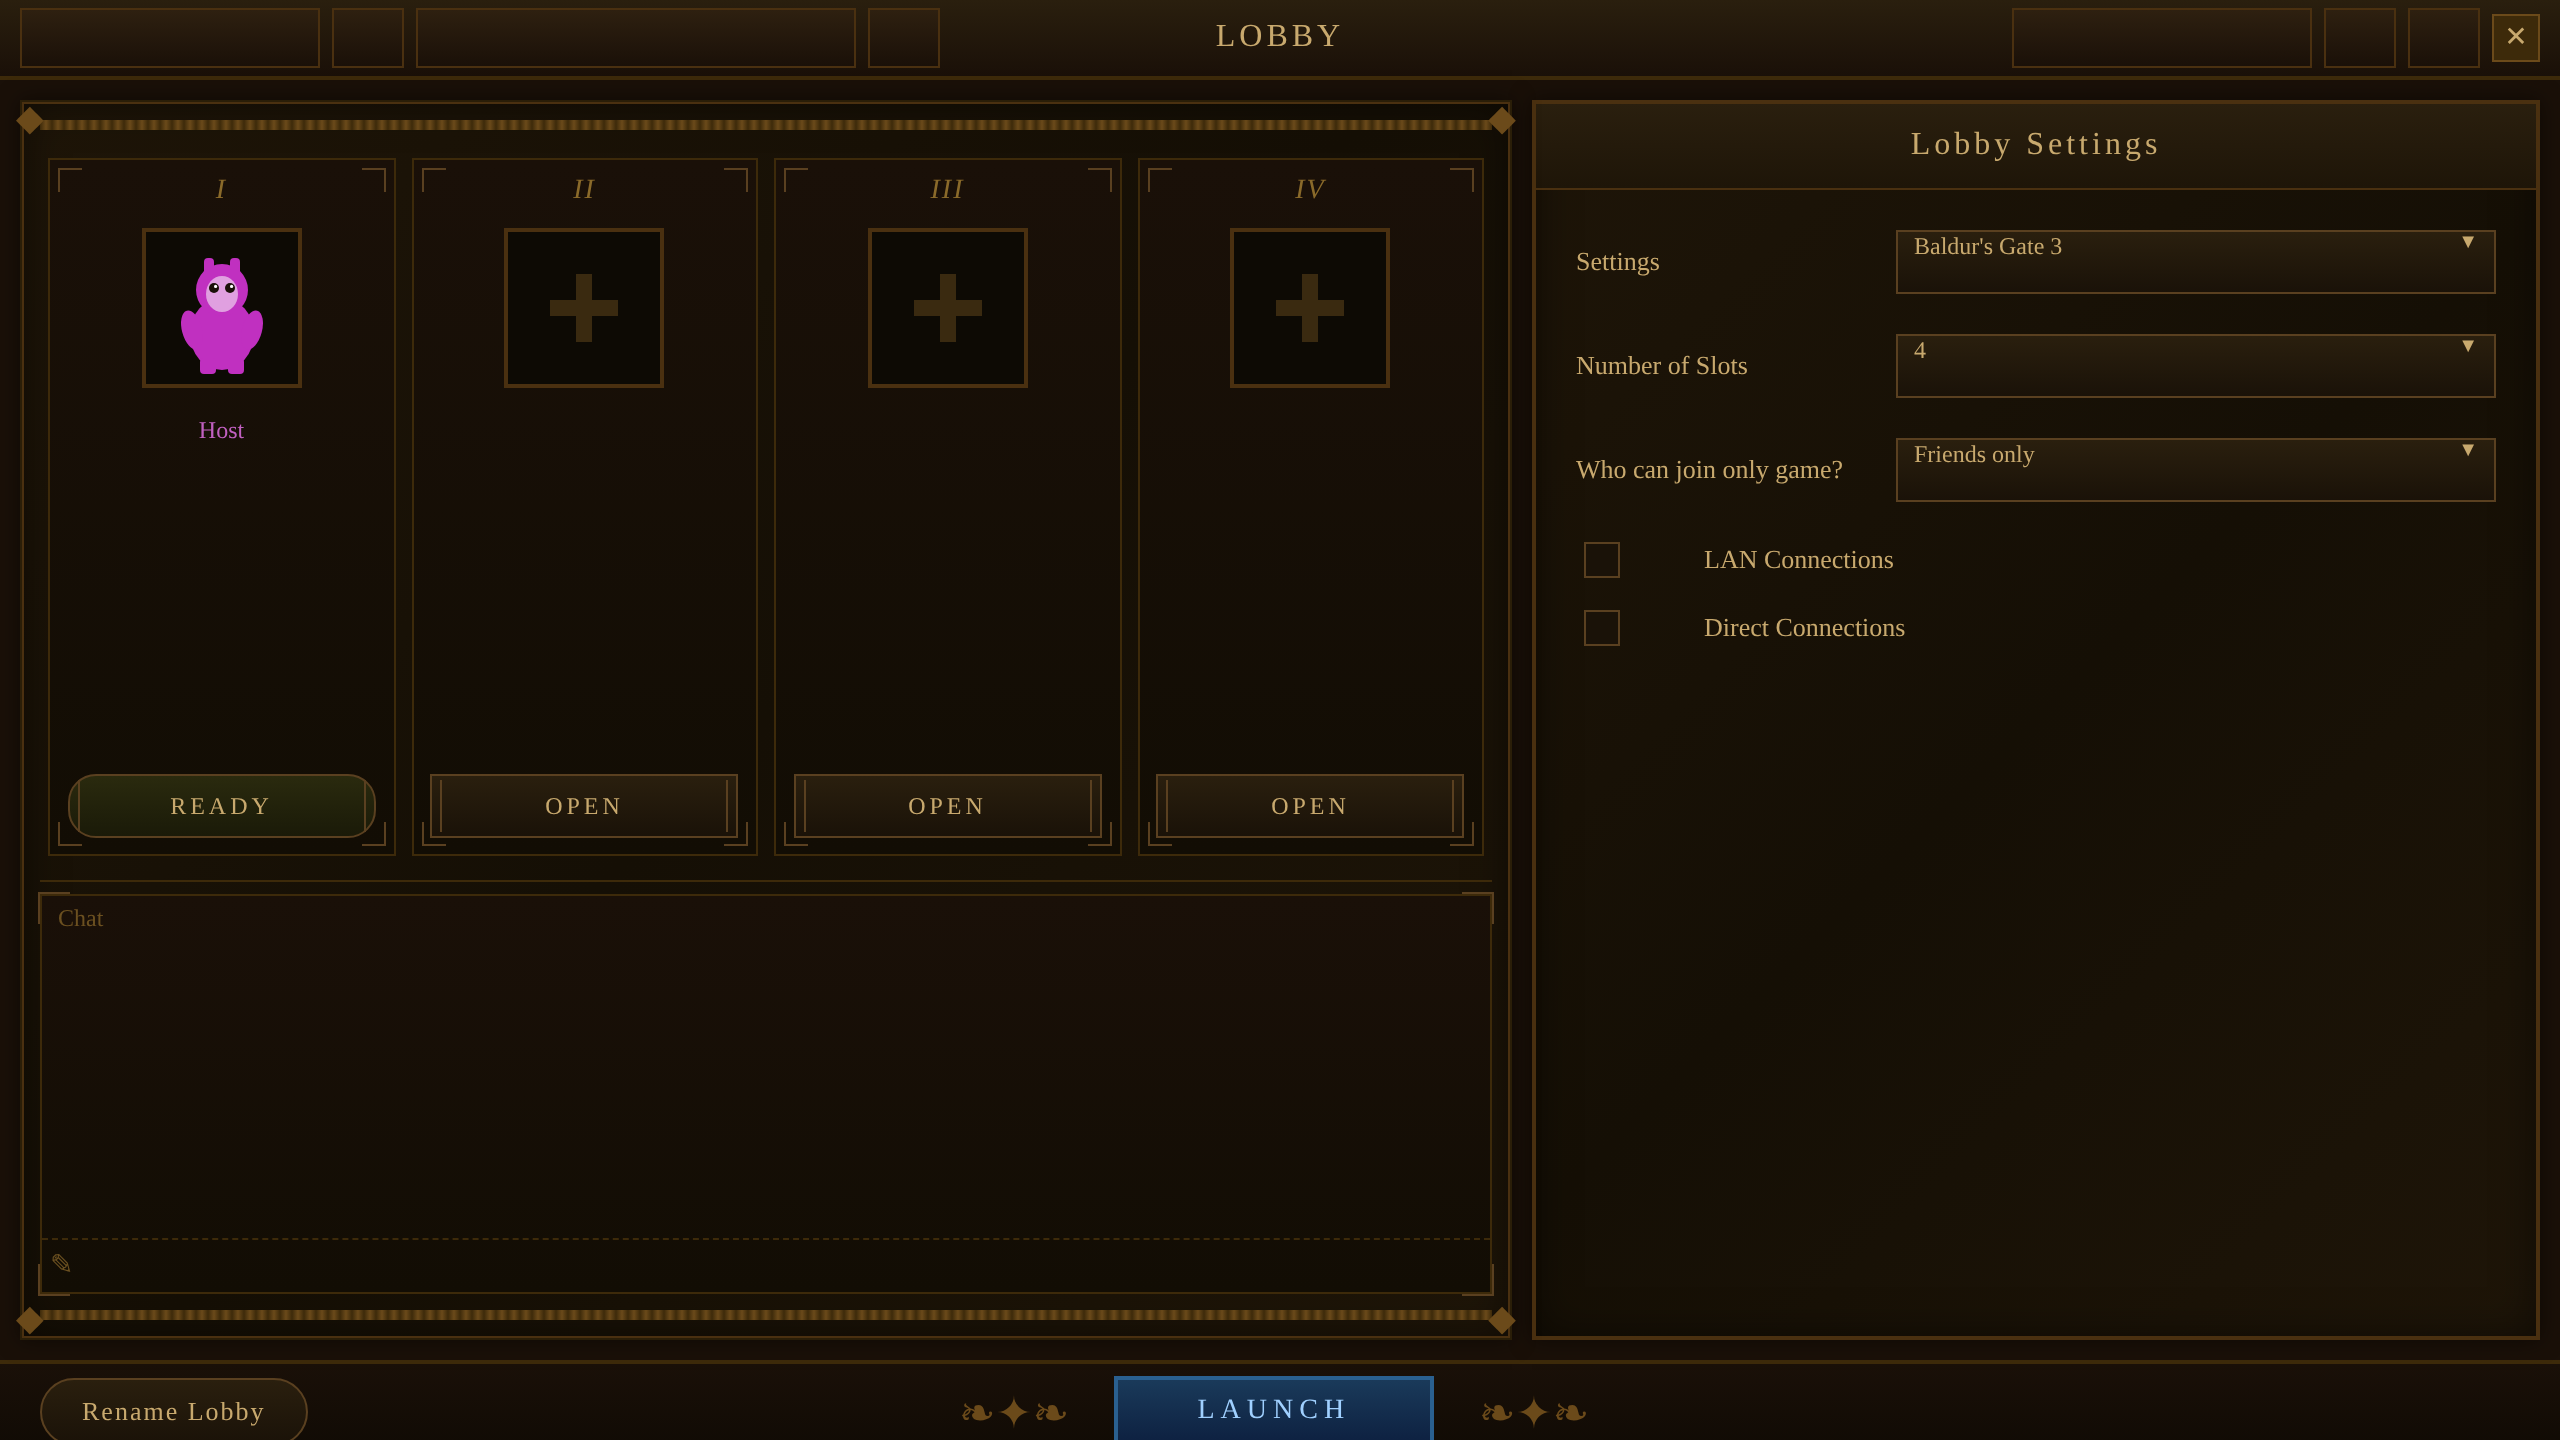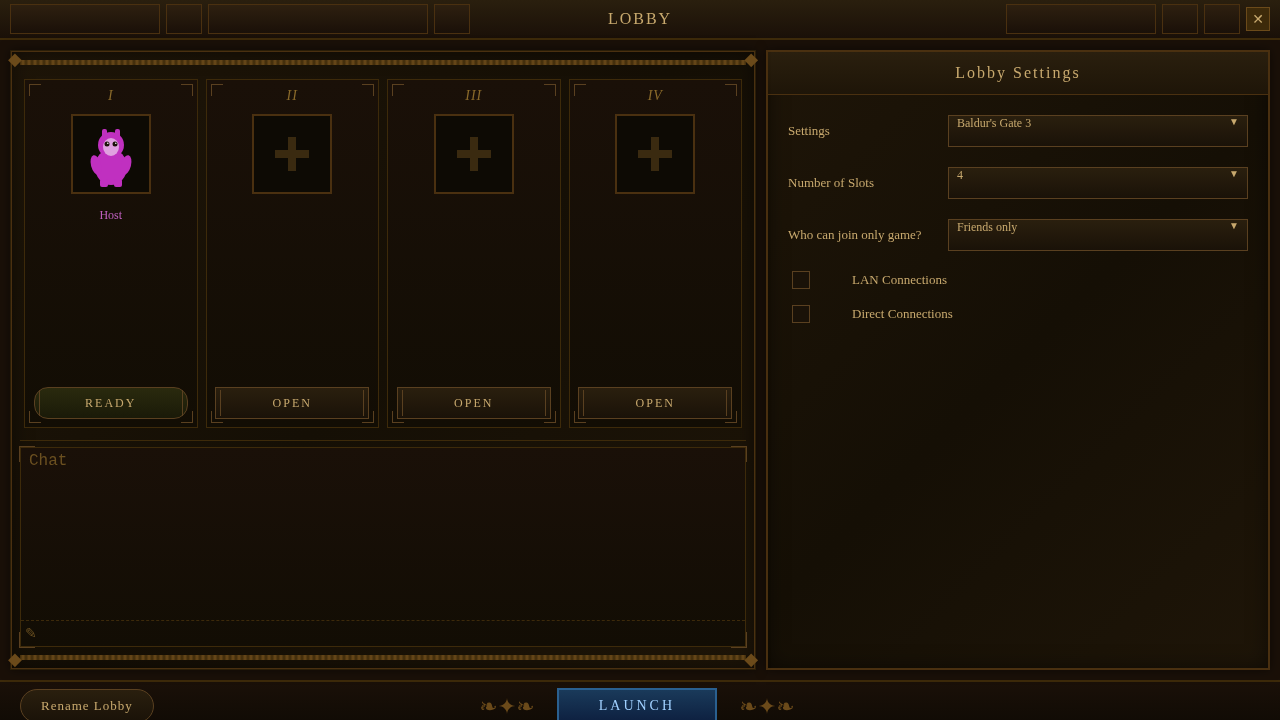--- a/index.html
+++ b/index.html
@@ -158,23 +158,22 @@
       border: 1px solid #3d2a0a;
       margin: 4px 0;
       height: 200px;
       display: flex;
       flex-direction: column;
       position: relative;
     }
 
     .chat-label {
       color: #6b5020;
-      font-size: 16px;
+      font-size: 12px;
       padding: 4px 8px;
-      font-family: Liberation Mono, monospace;
     }
 
     .chat-messages {
       flex: 1;
     }
 
     .chat-input-row {
       display: flex;
       align-items: center;
       padding: 4px;

